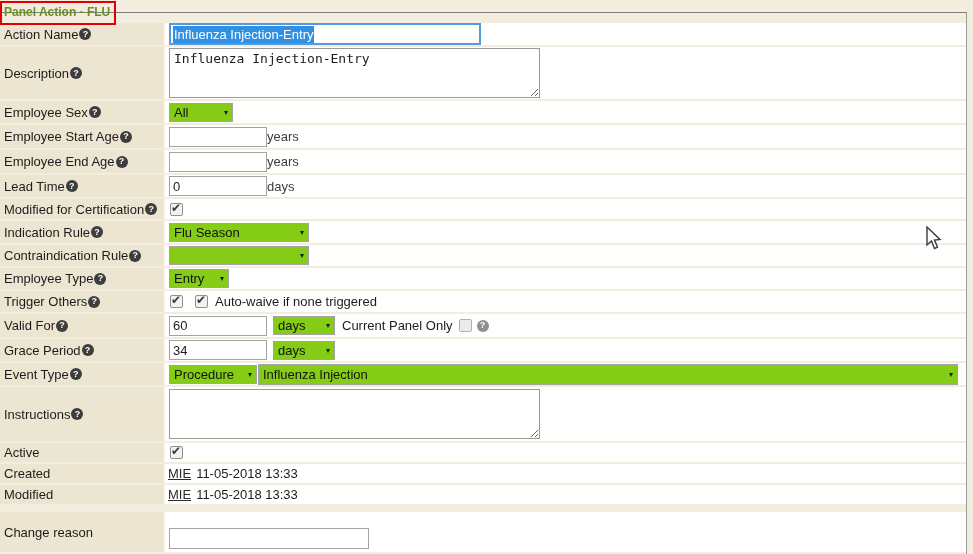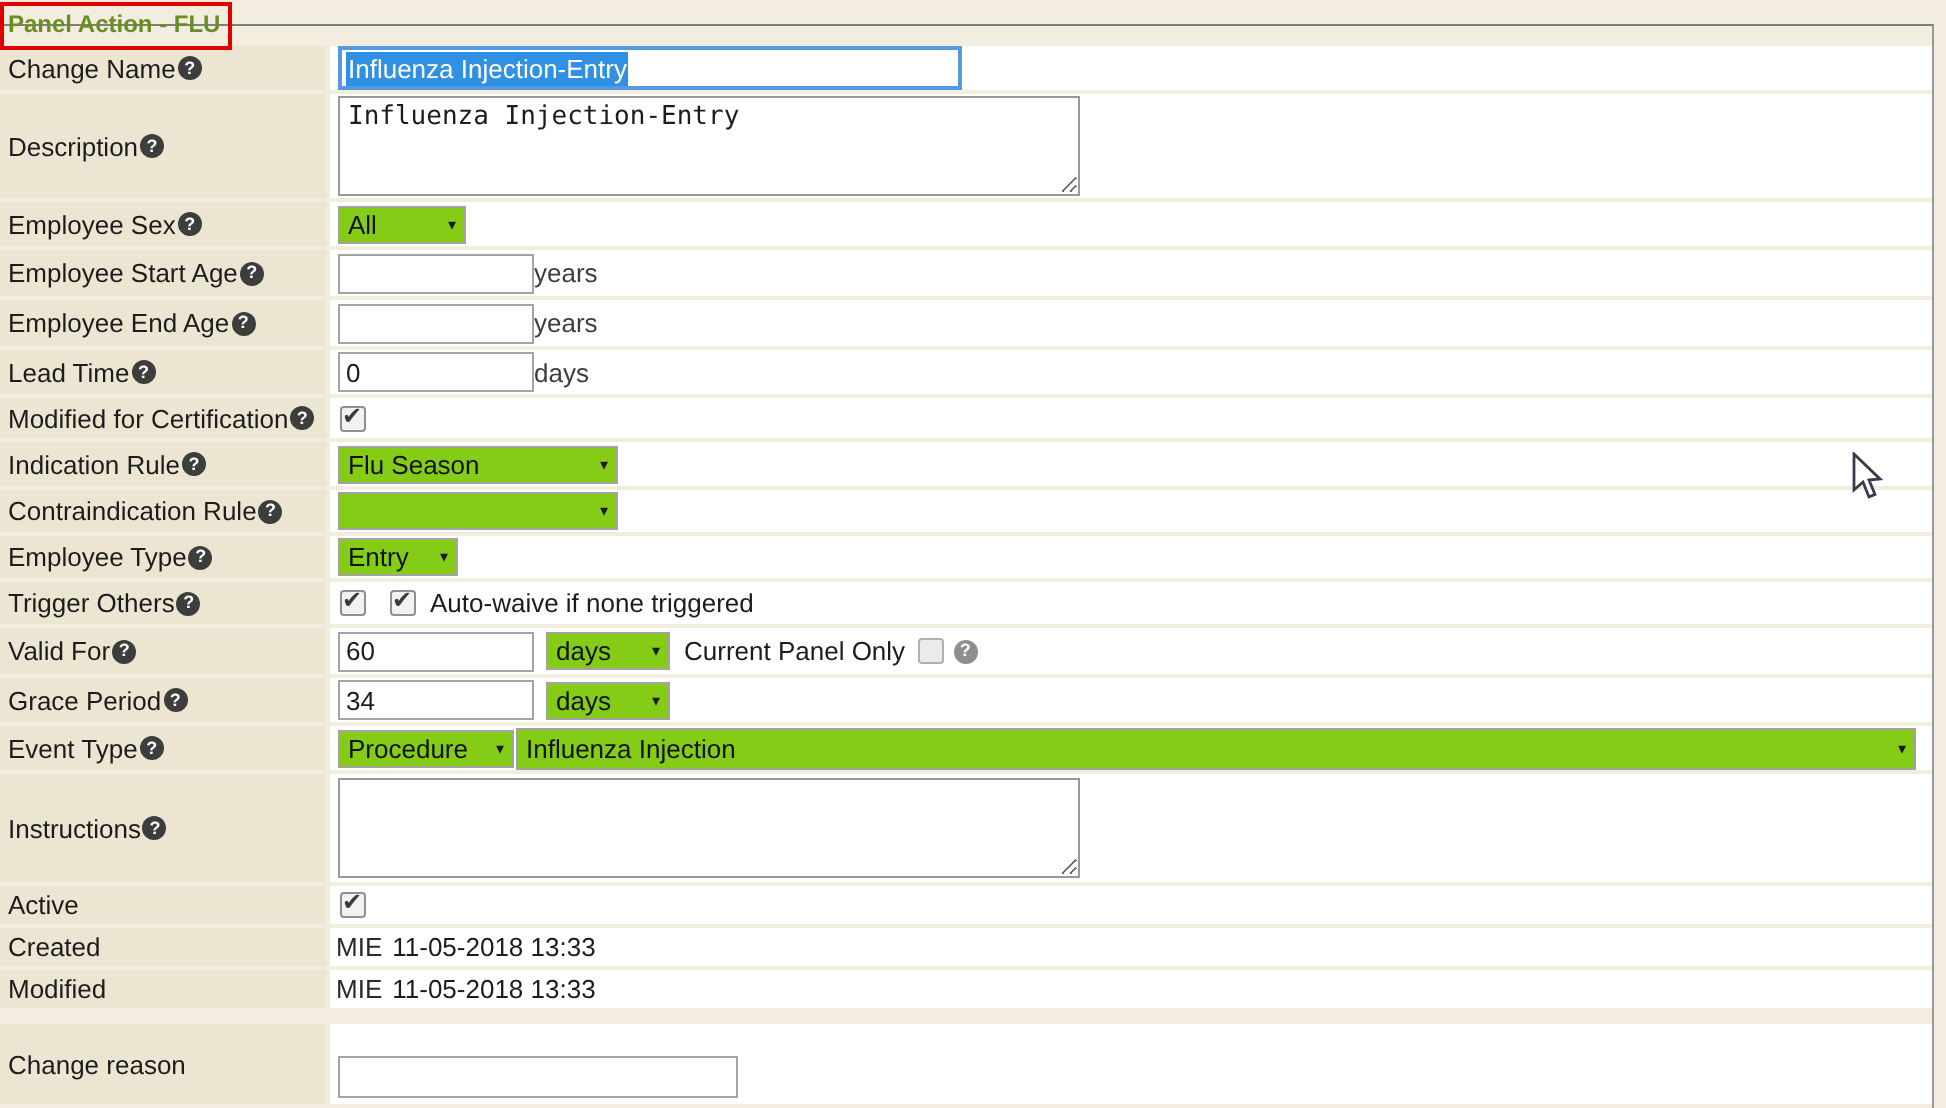--- a/index.html
+++ b/index.html
@@ -97,38 +97,38 @@
   }
   .cb.checked { background:#F2F2F2; }
   .cb.checked::after {
     content:"\2714";
     position:absolute; top:-3px; left:0;
     font-size:12px; color:#3a3a3a;
   }
   .cb.light { background:#EBEBEB; border-color:#b0b0b0; }
   .suffix { color:#3d3d3d; margin-left:0; }
   .inline-label { margin-left:7px; color:#1c1c1c; white-space:nowrap; }
-  .lnk { color:#2a2a2a; cursor:pointer; }
+  .lnk { color:#2a2a2a; text-decoration:underline; cursor:pointer; }
   .ts { margin-left:5px; }
   .ml12 { margin-left:12px; }
   .ml6 { margin-left:6px; }
   .cr-wrap { display:flex; align-items:flex-end; height:100%; padding-bottom:3px; }
   .cr-input { width:200px; height:21px; }
   .cursor { position:absolute; left:926px; top:226px; pointer-events:none; }
 </style>
 </head>
 <body>
 
 <div class="fieldset">
   <div class="legend">Panel Action - FLU</div>
 
   <div class="grid">
 
     <div class="lc h22">
-      <span class="lbl">Change Name</span>
+      <span class="lbl">Action Name</span>
       <span class="help">?</span>
     </div>
     <div class="vc h22">
       <div class="name-input">
         <span class="selected">Influenza Injection-Entry</span>
       </div>
     </div>
 
     <div class="lc h52">
       <span class="lbl">Description</span>

